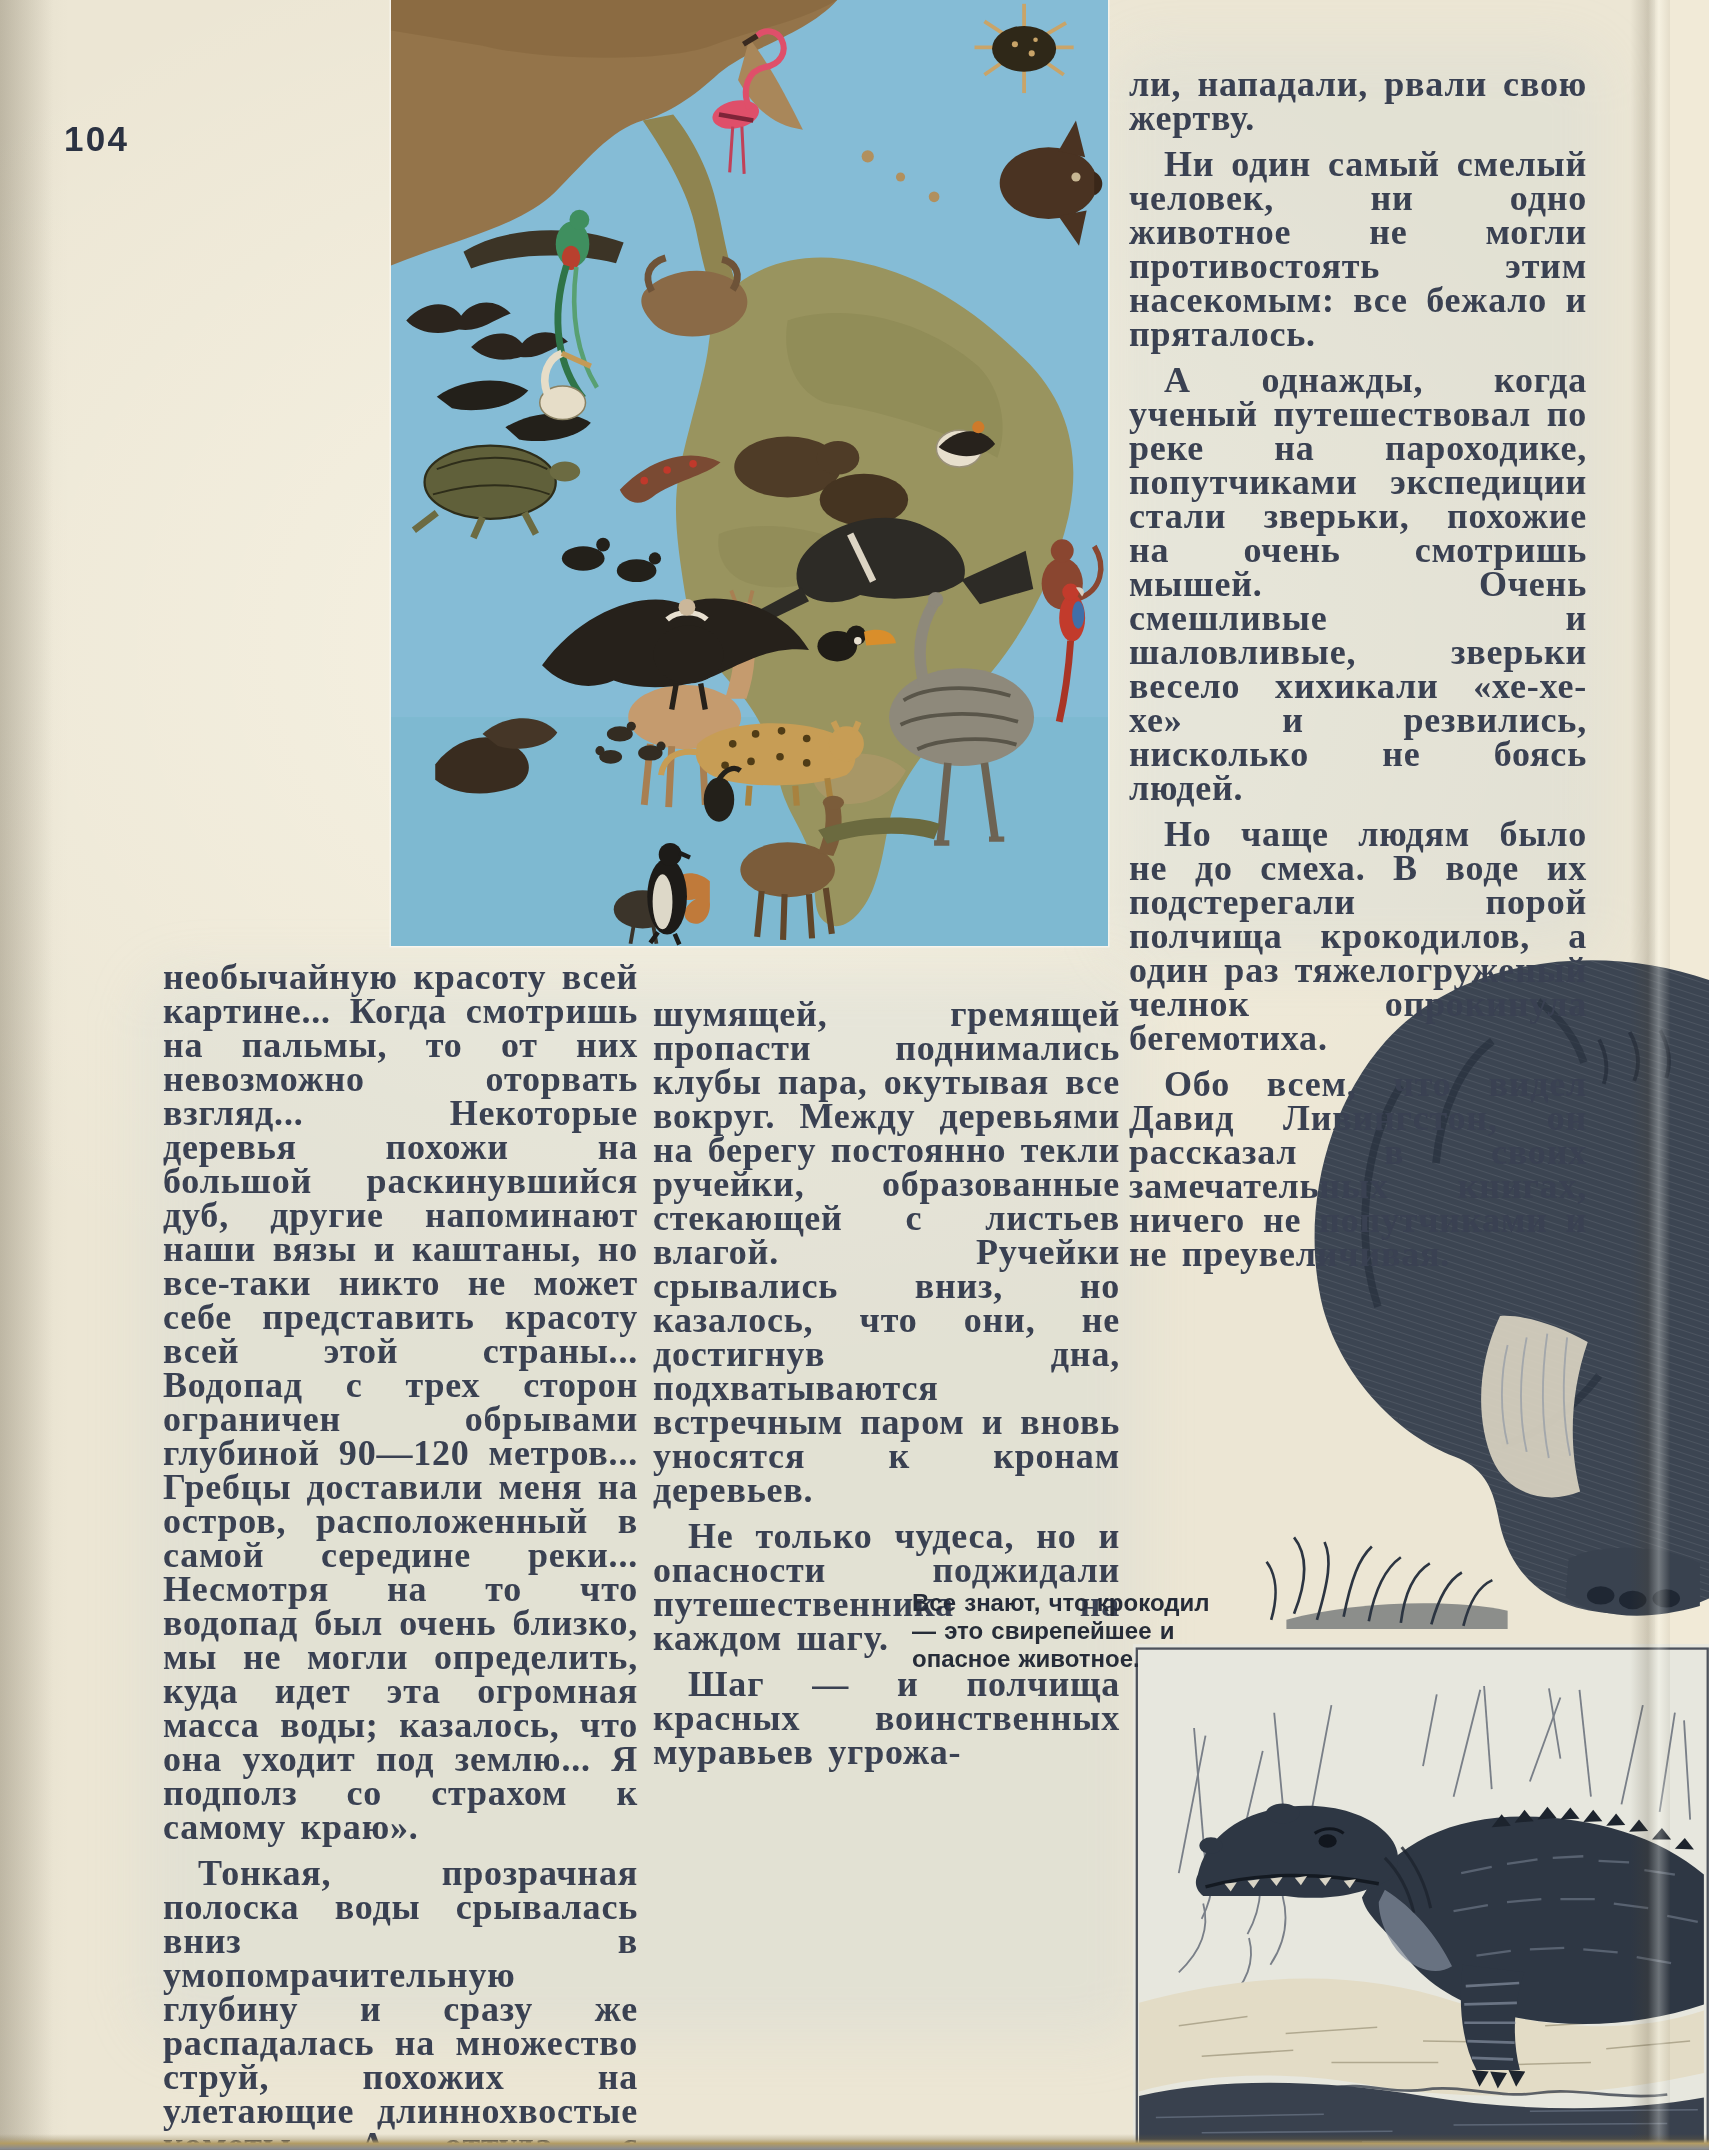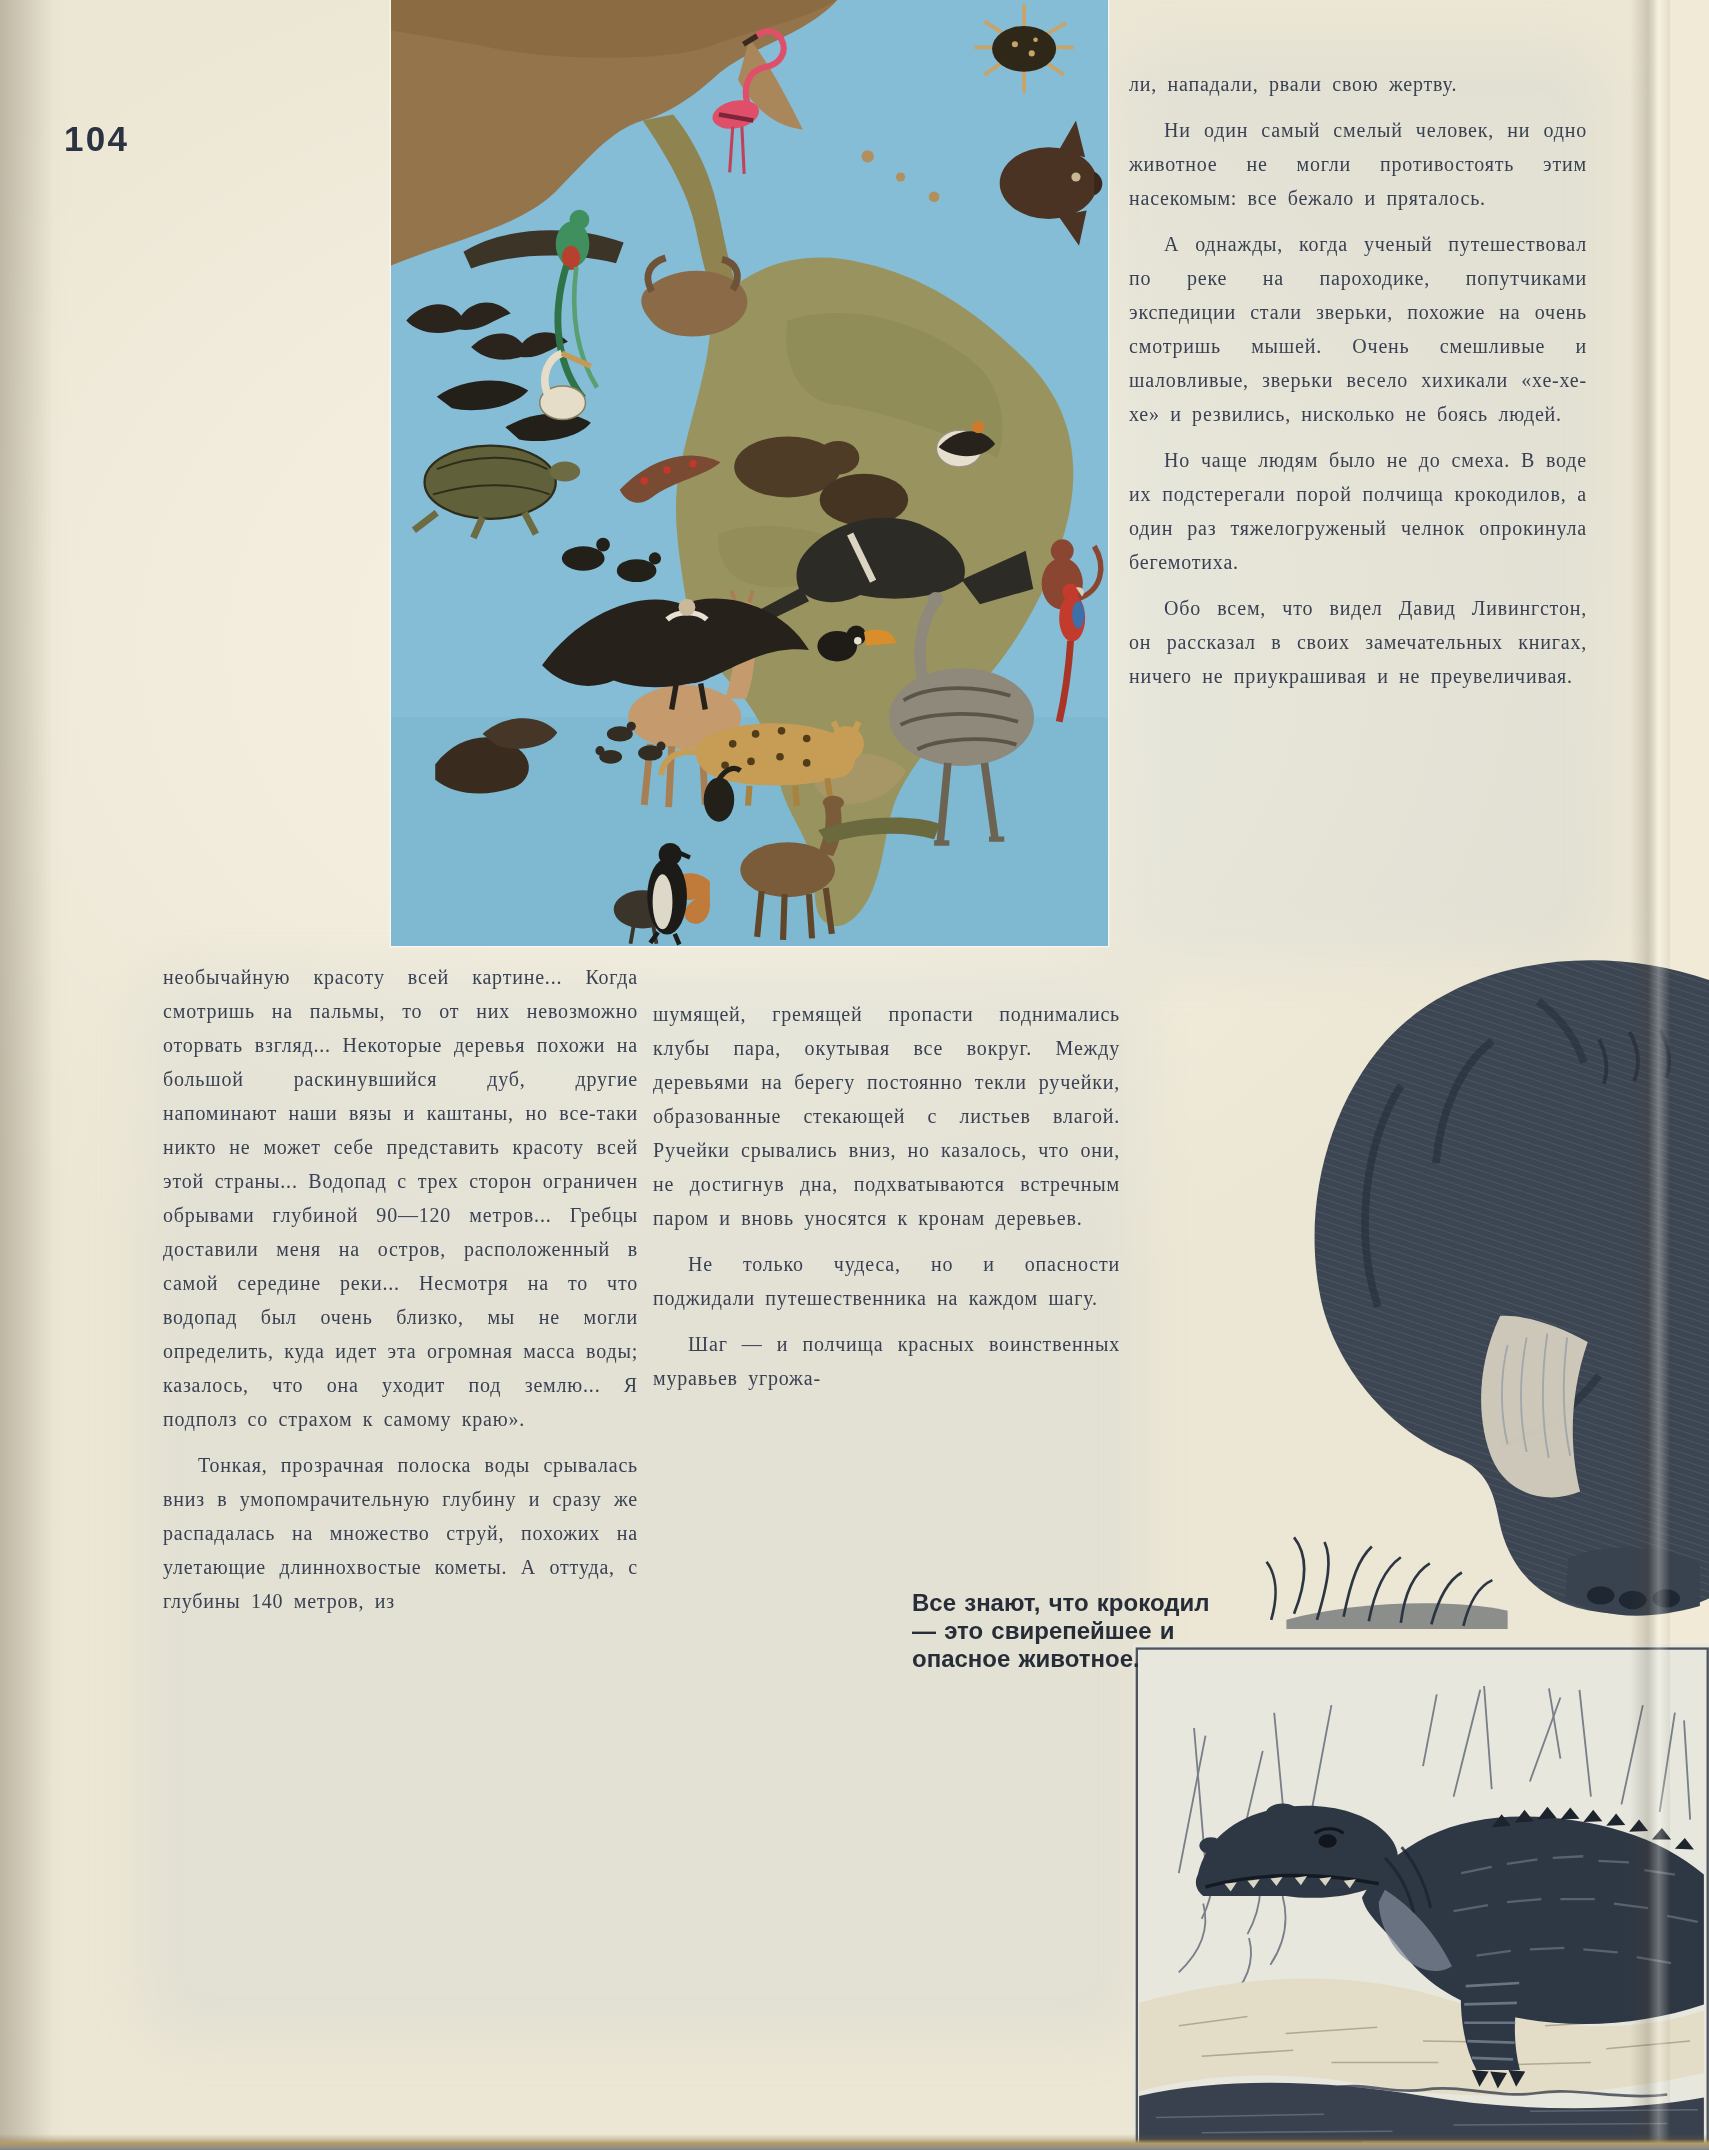--- a/index.html
+++ b/index.html
@@ -22,22 +22,22 @@
   .tint{position:absolute;background:rgba(188,203,210,.20);filter:blur(26px);border-radius:46px;z-index:1;}
 
   .page-number{position:absolute;left:64px;top:76px;z-index:3;
     font-family:"Liberation Sans", sans-serif;font-weight:700;font-size:35px;
     letter-spacing:2.3px;color:#2b3242;margin-top:43px;}
 
   .map-wrap{position:absolute;left:391px;top:0;width:717px;height:946px;z-index:2;
     box-shadow:0 0 0 1.5px rgba(255,255,255,.5);}
   .map-wrap svg{display:block;width:100%;height:100%;}
 
-  .col{position:absolute;z-index:3;color:#3a4152;font-weight:400;
-    font-size:20px;line-height:34px;text-align:justify;letter-spacing:0.8px;word-spacing:4.6px;}
+  .col{position:absolute;z-index:3;color:#3a4152;font-weight:700;
+    font-size:36px;line-height:34px;text-align:justify;letter-spacing:0.8px;word-spacing:4.6px;}
   .col p{margin:0;}
   .col p.indent{text-indent:35px;margin-top:12px;}
   .col-right{left:1129px;top:67px;width:458px;}
   .col-lower-left{left:163px;top:960px;width:475px;}
   .col-lower-mid{left:653px;top:997px;width:467px;}
 
   .caption{position:absolute;left:912px;top:1589px;width:307px;z-index:3;
     font-family:"Liberation Sans", sans-serif;font-weight:700;
     font-size:24px;line-height:28px;color:#262c38;text-align:left;word-spacing:1.5px;}
   .caption p{margin:0;}
@@ -291,21 +291,21 @@
         <path d="M374,896 L368,930 M406,896 L412,930" stroke="#26211b" stroke-width="7"></path>
       </g>
     </svg>
   </div>
 
   <div class="col col-right">
     <p>ли, нападали, рвали свою жертву.</p>
     <p class="indent">Ни один самый смелый человек, ни одно животное не могли противостоять этим насекомым: все бежало и пряталось.</p>
     <p class="indent">А однажды, когда ученый путешествовал по реке на пароходике, попутчиками экспедиции стали зверьки, похожие на очень смотришь мышей. Очень смешливые и шаловливые, зверьки весело хихикали «хе-хе-хе» и резвились, нисколько не боясь людей.</p>
     <p class="indent">Но чаще людям было не до смеха. В воде их подстерегали порой полчища крокодилов, а один раз тяжелогруженый челнок опрокинула бегемотиха.</p>
-    <p class="indent">Обо всем, что видел Давид Ливингстон, он рассказал в своих замечательных книгах, ничего не приукрашивая и не преувеличивая.</p>
+    <p class="indent">Обо всем, что видел Давид Ливингстон, он рассказал в своих замечательных книгах, ничего не попутчиками и не преувеличивая.</p>
   </div>
 
   <div class="col col-lower-left">
     <p>необычайную красоту всей картине... Когда смотришь на пальмы, то от них невозможно оторвать взгляд... Некоторые деревья похожи на большой раскинувшийся дуб, другие напоминают наши вязы и каштаны, но все-таки никто не может себе представить красоту всей этой страны... Водопад с трех сторон ограничен обрывами глубиной 90—120 метров... Гребцы доставили меня на остров, расположенный в самой середине реки... Несмотря на то что водопад был очень близко, мы не могли определить, куда идет эта огромная масса воды; казалось, что она уходит под землю... Я подполз со страхом к самому краю».</p>
     <p class="indent">Тонкая, прозрачная полоска воды срывалась вниз в умопомрачительную глубину и сразу же распадалась на множество струй, похожих на улетающие длиннохвостые кометы. А оттуда, с глубины 140 метров, из</p>
   </div>
 
   <div class="col col-lower-mid">
     <p>шумящей, гремящей пропасти поднимались клубы пара, окутывая все вокруг. Между деревьями на берегу постоянно текли ручейки, образованные стекающей с листьев влагой. Ручейки срывались вниз, но казалось, что они, не достигнув дна, подхватываются встречным паром и вновь уносятся к кронам деревьев.</p>
     <p class="indent">Не только чудеса, но и опасности поджидали путешественника на каждом шагу.</p>

